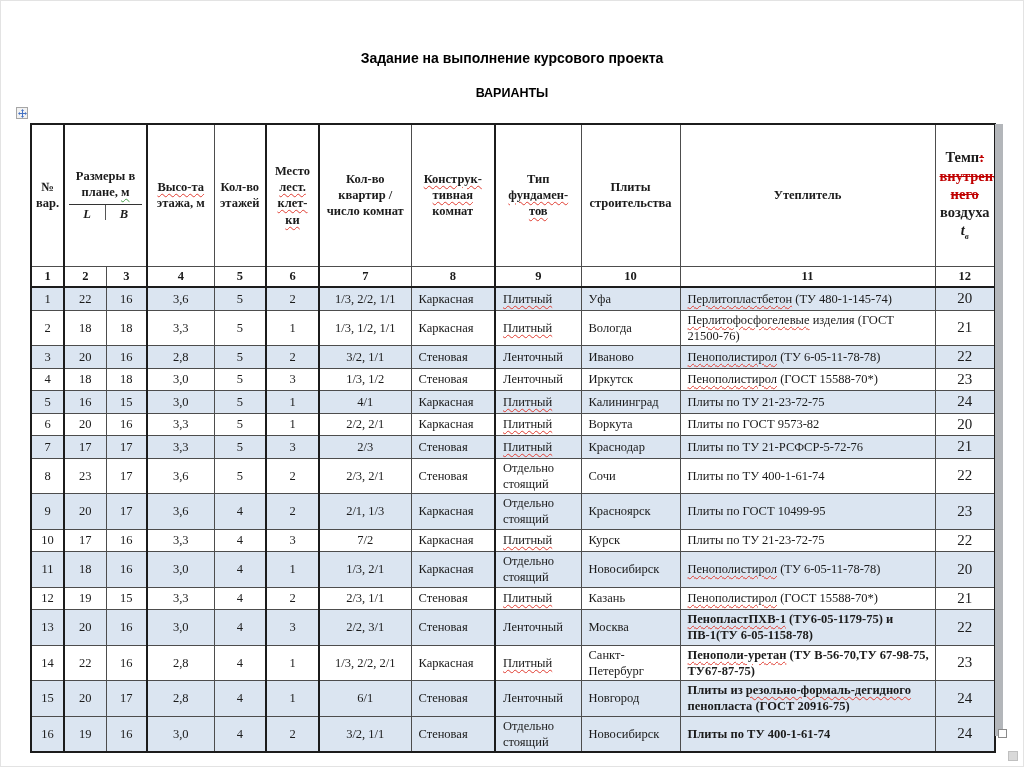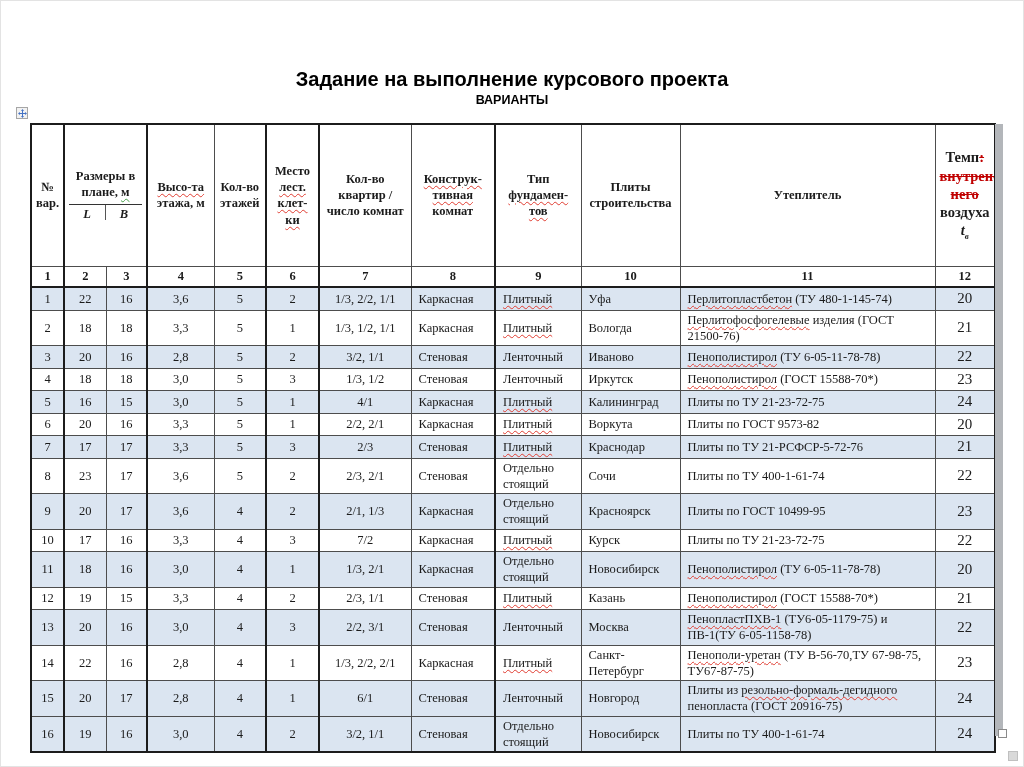--- a/index.html
+++ b/index.html
@@ -4,22 +4,22 @@
 <style>
   * { box-sizing: border-box; }
   html,body { margin:0; padding:0; }
   body {
     width:1024px; height:767px; position:relative; overflow:hidden;
     background:#ffffff; outline:1px solid #e3e3e3; outline-offset:-1px;
     font-family:"Liberation Serif","DejaVu Serif",serif; color:#1b1b1b;
   }
   .title-block { position:absolute; top:50px; left:0; width:1024px; text-align:center;
     font-family:"Liberation Sans","DejaVu Sans",sans-serif; }
-  .title { font-size:20px; font-weight:bold; color:#000;margin-top:18px; }
-  .subtitle { font-size:12.5px; font-weight:600; color:#000; margin-top:2px; }
+  .title { font-size:14px; font-weight:bold; color:#000; }
+  .subtitle { font-size:12.5px; font-weight:600; color:#000; margin-top:20px; }
 
   
   .move-handle { position:absolute; left:16px; top:107px; width:12px; height:12px;
     background:#f2f2f2; border:1px solid #a6a6a6; display:flex; align-items:center; justify-content:center; }
   
   .resize-handle { position:absolute; left:998px; top:729px; width:9px; height:9px;
     background:#fdfdfd; border:1px solid #8a8a8a; }
   
   .edge-shadow { position:absolute; left:995px; top:124px; width:8px; height:612px; background:#b3b6ba; }
   
@@ -34,21 +34,21 @@
   .grid .tr2 { border-right:2px solid #1c1c1c; }
   thead tr.hdr { height:142px; }
   thead tr.hdr th { font-weight:bold; text-align:center; padding:2px 4px; }
   thead tr.nums { height:21px; }
   thead tr.nums td { font-weight:bold; text-align:center; border-bottom:2px solid #1c1c1c; padding:0 2px; }
   tbody tr { height:22px; }
   tbody tr.shade td { background:#dbe5f1; }
   td.c { text-align:center; padding:1px 3px; }
   td.l { text-align:left; padding:1px 4px 1px 7px; }
   td.temp { font-size:15px; padding:1px 2px; }
-  td.b { font-weight:normal; }
+  td.b { font-weight:bold; }
 
   .sq { text-decoration-line:underline; text-decoration-style:wavy;
         text-decoration-color:#e03c31; text-decoration-thickness:1px; text-underline-offset:2px; }
   .sqg { text-decoration-line:underline; text-decoration-style:wavy;
         text-decoration-color:#46a049; text-decoration-thickness:1px; text-underline-offset:2px; }
   .struck { color:#c00000; text-decoration:line-through; text-decoration-color:#c00000; }
 
   th.numvar { padding:1px 1px; }
   .lb-wrap { margin-top:4px; border-top:1px solid #333; display:flex; align-items:flex-start; }
   .lb-wrap .half { flex:1; font-style:italic; font-weight:bold; padding-top:1px; }

